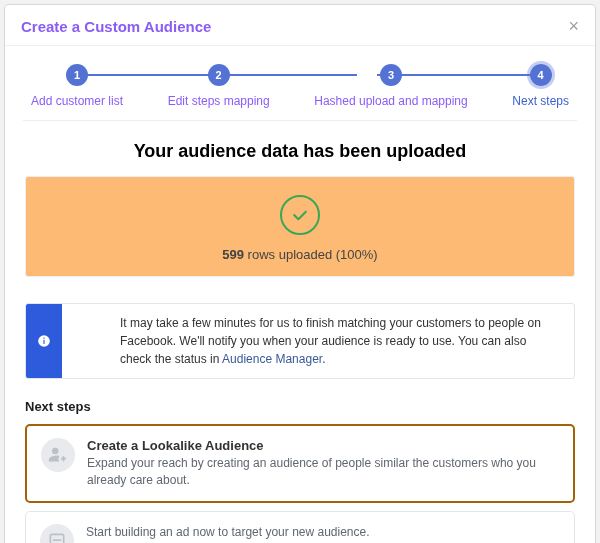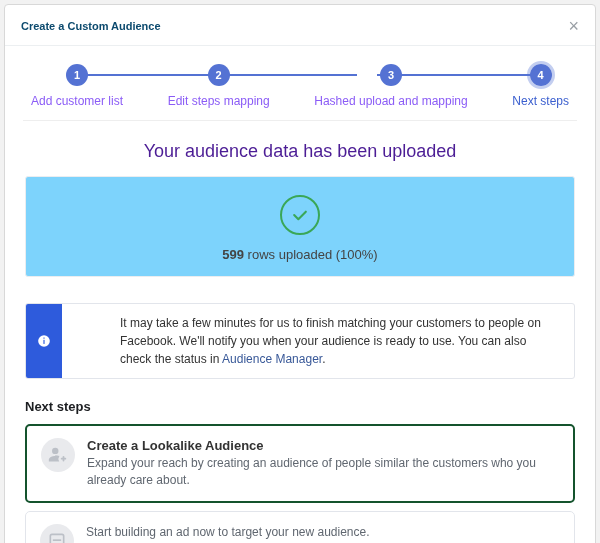--- a/index.html
+++ b/index.html
@@ -19,23 +19,23 @@
     overflow: hidden;
   }
   .modal-header {
     display: flex;
     align-items: center;
     justify-content: space-between;
     padding: 12px 16px 10px 16px;
     border-bottom: 1px solid #eceff1;
   }
   .modal-title {
-    font-size: 11px;
-    font-weight: 600;
-    color: #0c4a6e;
+    font-size: 15px;
+    font-weight: 600;
+    color: #8b5cf6;
   }
   .close-icon {
     color: #9aa0a6;
     font-size: 18px;
     line-height: 1;
     cursor: pointer;
   }
   .stepper {
     display: flex;
     align-items: flex-start;
@@ -87,26 +87,26 @@
   .divider {
     border-top: 1px solid #eee;
     margin: 4px 18px 0 18px;
   }
   .content {
     padding: 16px 20px 6px 20px;
   }
   .upload-heading {
     text-align: center;
     font-size: 18px;
-    font-weight: 400;
-    color: #4c1d95;
+    font-weight: 700;
+    color: #000000;
     margin: 4px 0 14px 0;
   }
   .upload-result {
-    background: #7dd3fc;
+    background: #fdba74;
     border: 1px solid #ebedf0;
     border-radius: 3px;
     text-align: center;
     padding: 18px 12px 14px 12px;
   }
   .check-circle {
     width: 40px;
     height: 40px;
     border: 2px solid #3aa757;
     border-radius: 50%;
@@ -154,21 +154,21 @@
   .option-card {
     display: flex;
     align-items: flex-start;
     border: 1px solid #e2e5eb;
     border-radius: 5px;
     padding: 12px 14px;
     margin-bottom: 8px;
     cursor: pointer;
   }
   .option-card.highlight {
-    border: 2px solid #14532d;
+    border: 2px solid #a16207;
   }
   .option-icon {
     width: 34px;
     height: 34px;
     border-radius: 50%;
     background: #e9eaed;
     flex-shrink: 0;
     margin-right: 12px;
     display: flex;
     align-items: center;

